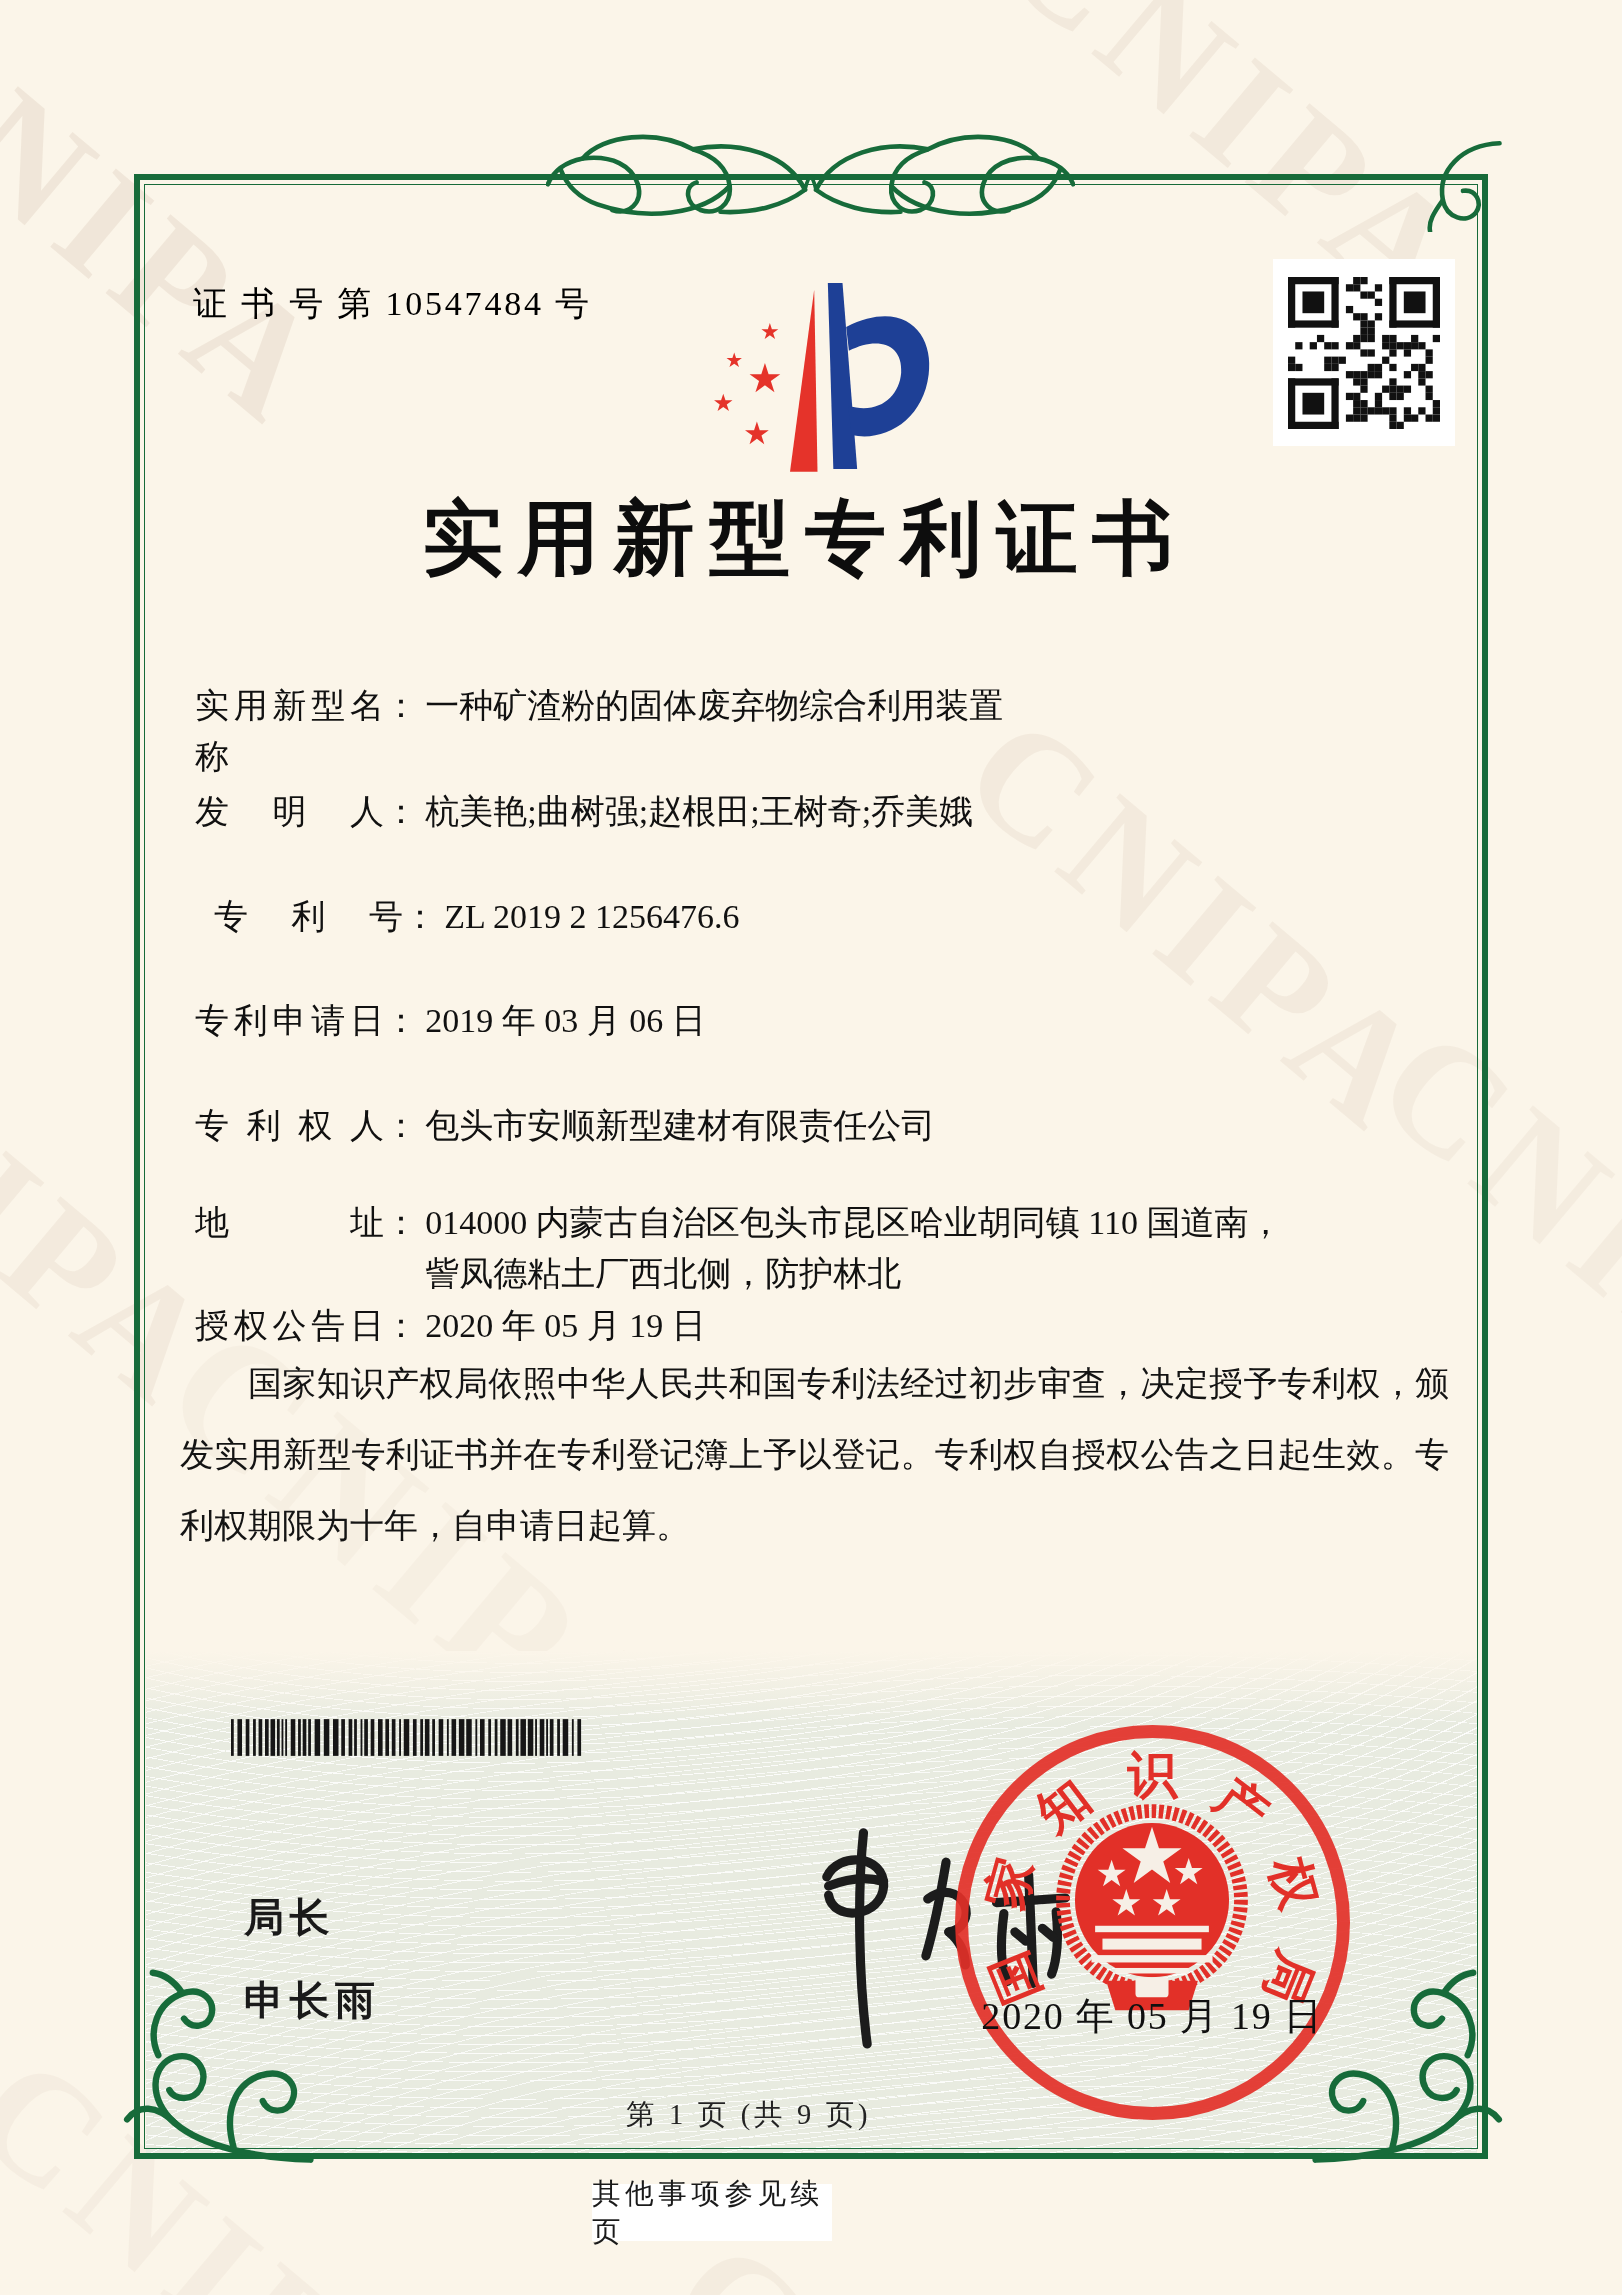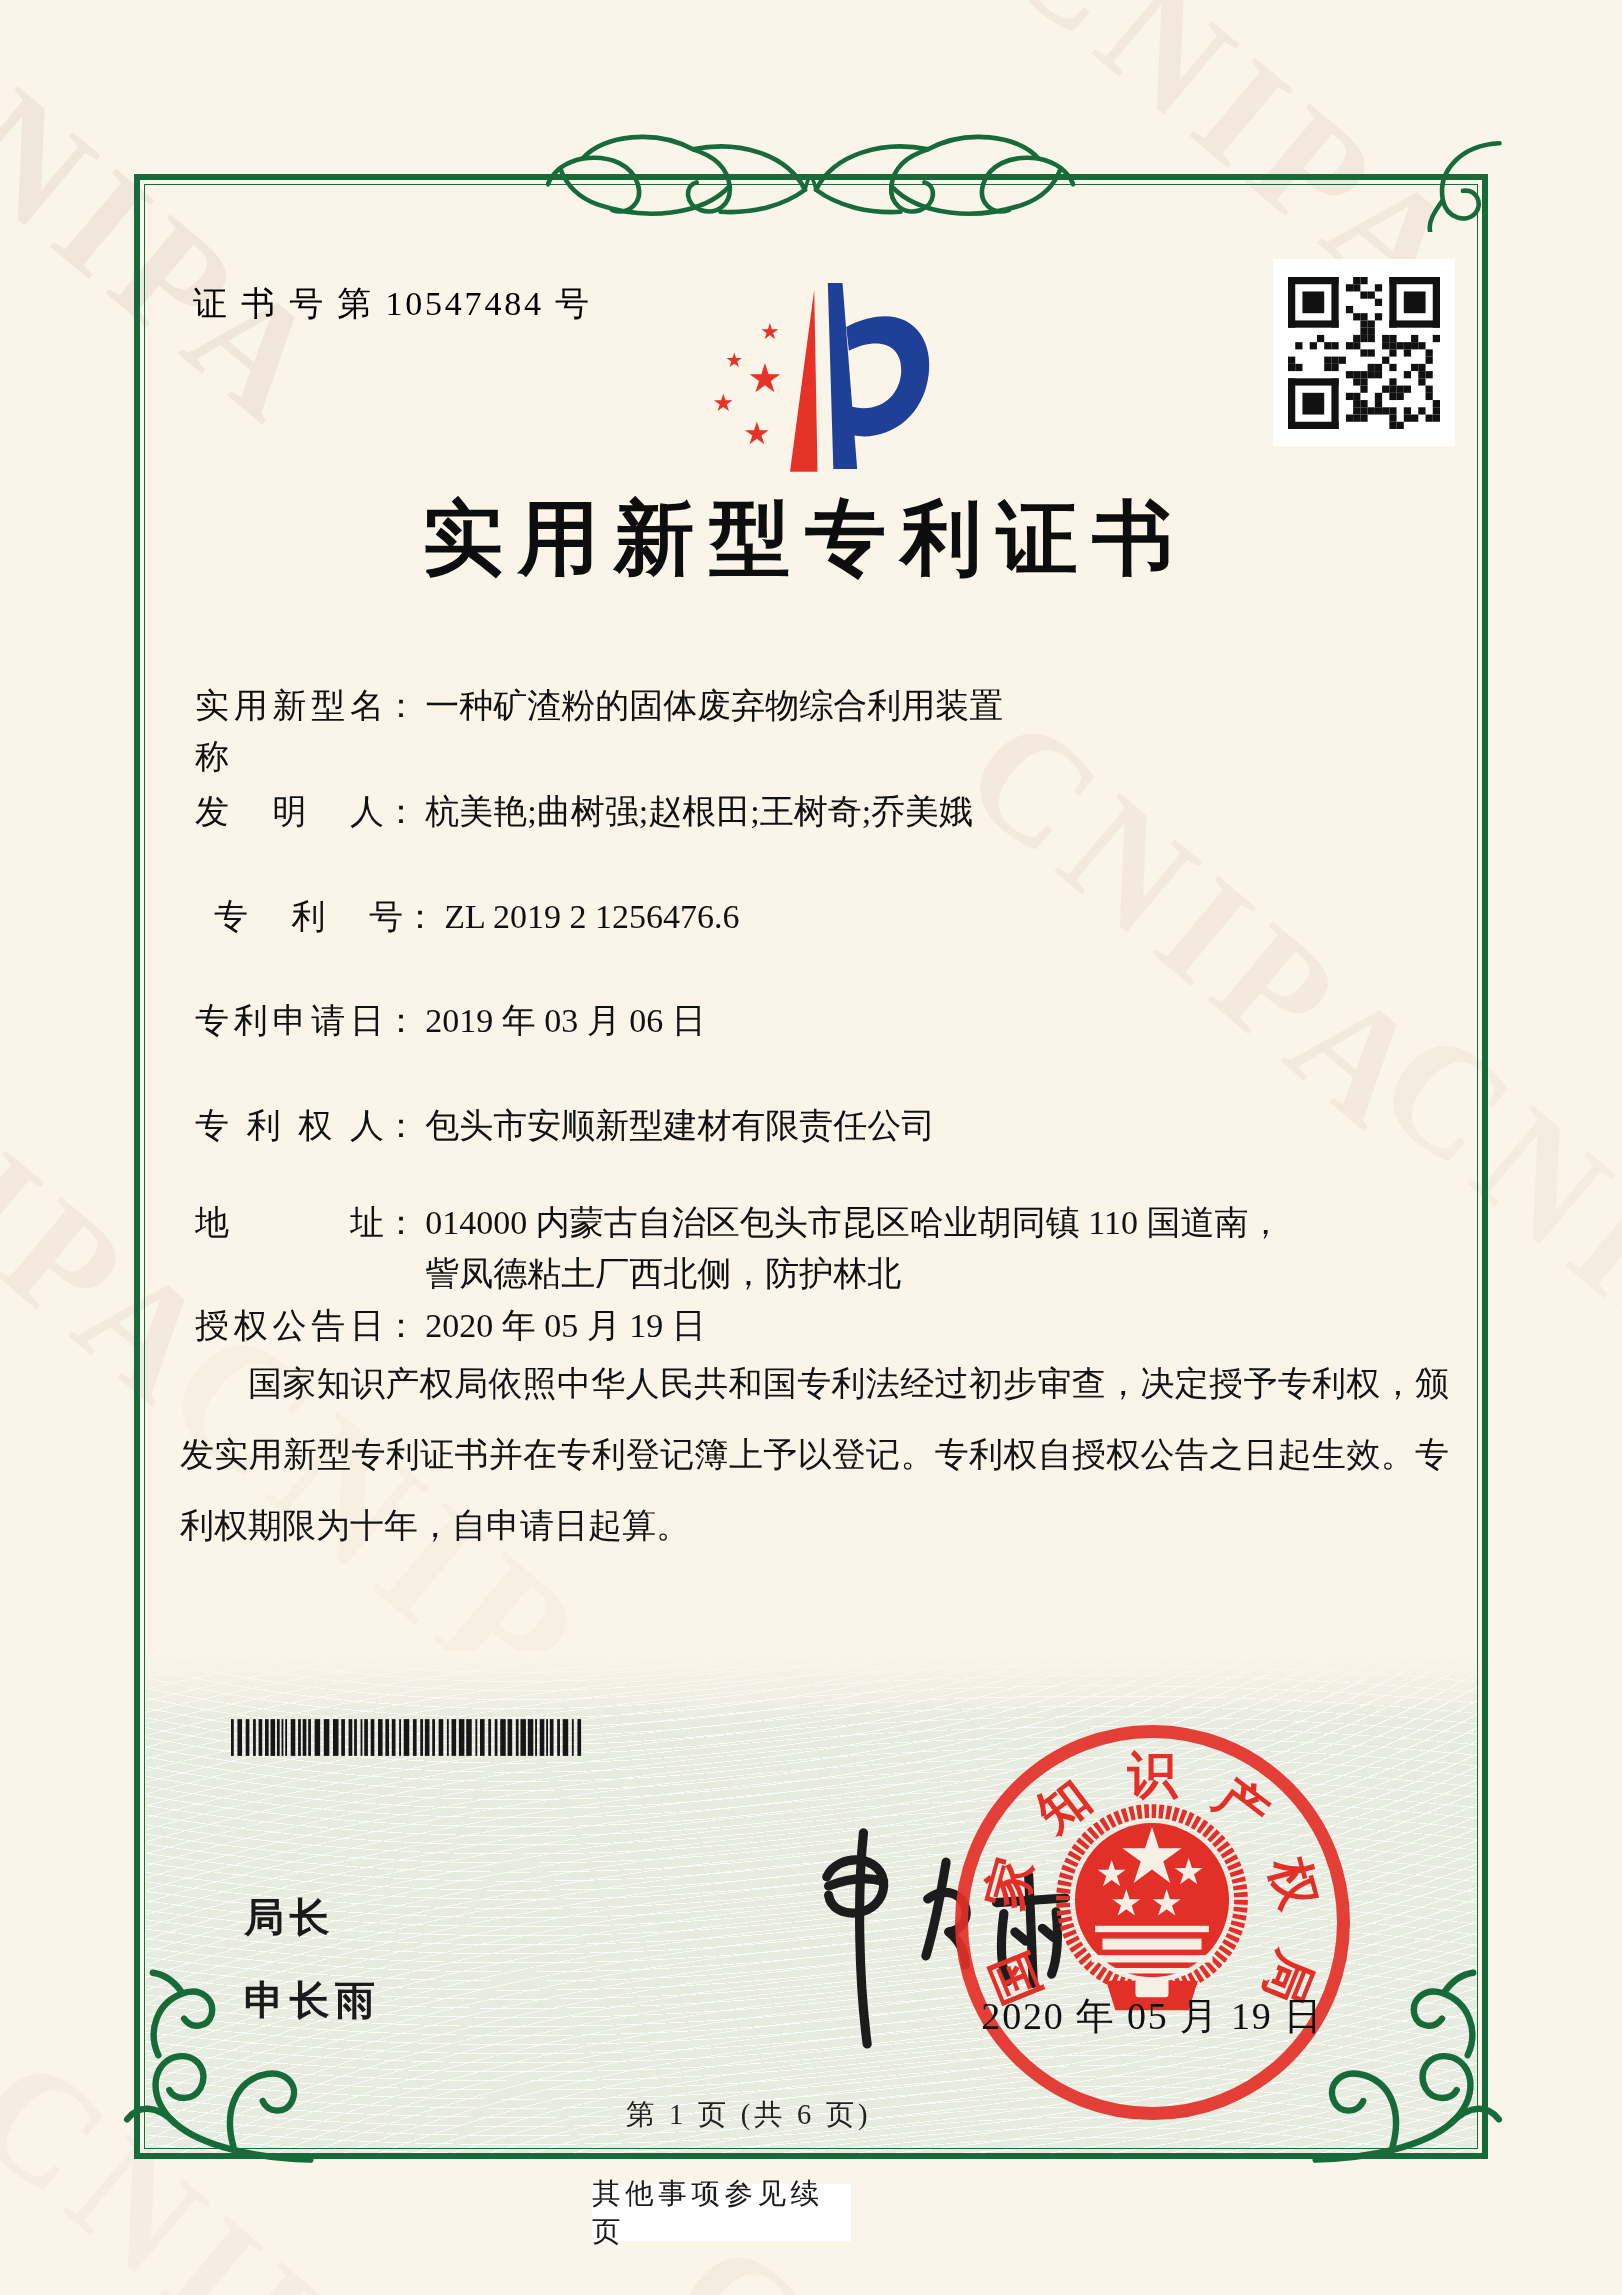--- a/index.html
+++ b/index.html
@@ -97,21 +97,21 @@
   .seal-date{
     position:absolute;left:955px;top:1991px;width:395px;text-align:center;
     font-size:38px;letter-spacing:1.8px;color:#101010;
   }
 
   .page-info{
     position:absolute;left:565px;top:2096px;width:367px;text-align:center;
     font-size:28.5px;letter-spacing:3.7px;color:#222;
   }
   .note-patch{
-    position:absolute;left:592px;top:2184px;width:259px;height:57px;background:#fff;
+    position:absolute;left:592px;top:2184px;width:240px;height:57px;background:#fff;
     display:flex;align-items:center;justify-content:center;
   }
   .note-text{font-size:28.5px;letter-spacing:4.6px;color:#1a1a1a;}
 
   .green-stroke{stroke:#176b3a;fill:none;stroke-linecap:round;}
 </style>
 </head>
 <body>
 
 <div class="wm" style="left:-55px;top:-27.5px;opacity:.22;">CNIPA</div>
@@ -444,17 +444,17 @@
       <rect x="48" y="136" width="124" height="7"></rect>
       <rect x="56" y="150" width="108" height="12"></rect>
       <rect x="44" y="168" width="132" height="8"></rect>
       <rect x="70" y="182" width="80" height="6"></rect>
       <rect x="92" y="192" width="36" height="22" rx="4"></rect>
     </g>
   </svg>
 </div>
 <div class="seal-date">2020 年 05 月 19 日</div>
 
-<div class="page-info">第 1 页 (共 6 页)</div>
+<div class="page-info">第 1 页 (共 9 页)</div>
 <div class="note-patch">
   <span class="note-text">其他事项参见续页</span>
 </div>
 
 
 </body></html>

